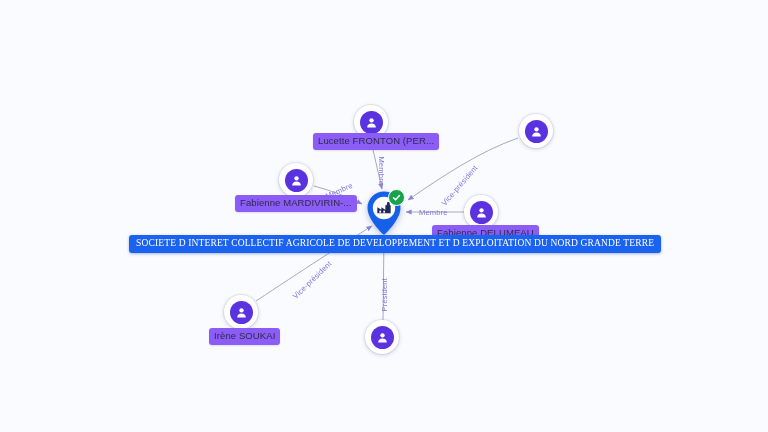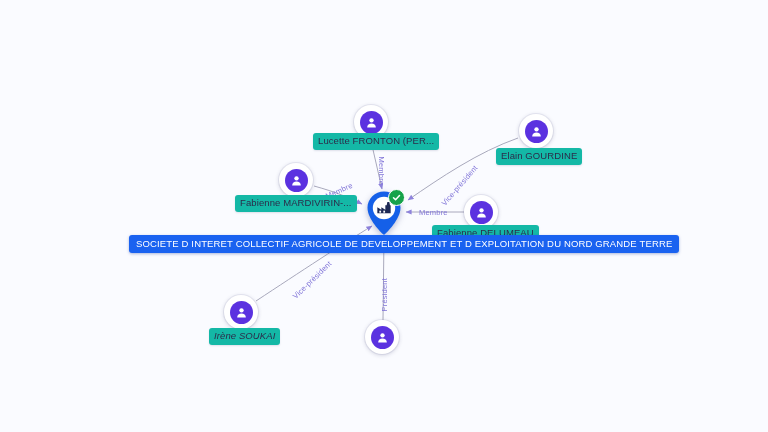--- a/index.html
+++ b/index.html
@@ -78,21 +78,21 @@
     border: 1.5px solid #ffffff;
     display: flex;
     align-items: center;
     justify-content: center;
     z-index: 3;
   }
 
   
   .node-label {
     position: absolute;
-    background: #14b8a6;
+    background: #8b5cf6;
     color: #2c2c4a;
     font-size: 9.5px;
     line-height: 12px;
     padding: 2px 5px 3px 5px;
     border-radius: 3px;
     white-space: nowrap;
     box-shadow: 0 1px 2px rgba(40,40,90,0.13);
     z-index: 7;
     letter-spacing: 0.1px;
   }
@@ -103,20 +103,21 @@
     background: #1a62f0;
     color: #ffffff;
     font-size: 9.5px;
     line-height: 13px;
     padding: 2px 7px 3px 7px;
     border-radius: 3px;
     white-space: nowrap;
     letter-spacing: 0.15px;
     box-shadow: 0 1px 3px rgba(20,50,150,0.35);
     z-index: 12;
+    font-family: Liberation Serif, serif;
   }
 
   
   .edge-label {
     position: absolute;
     color: #7c6fd6;
     font-size: 7.5px;
     line-height: 9px;
     white-space: nowrap;
     letter-spacing: 0.2px;
@@ -225,24 +226,23 @@
     </svg>
     <div class="verified-badge">
       <svg width="9" height="9" viewBox="0 0 24 24" fill="none" stroke="#ffffff" stroke-width="4" stroke-linecap="round" stroke-linejoin="round">
         <path d="M4 12.5 L9.5 18 L20 6.5"></path>
       </svg>
     </div>
   </div>
 
   <div class="node-label" style="left:313px; top:133px;">Lucette FRONTON (PER...</div>
 
-  <div class="node-label" style="left:496px; top:148px;">Elain GOURDINE</div>
 
   <div class="node-label" style="left:235px; top:195px;">Fabienne MARDIVIRIN-...</div>
 
   <div class="node-label" style="left:432px; top:225px;">Fabienne DELUMEAU</div>
 
-  <div class="node-label" style="left:209px; top:328px;font-style:italic;">Irène SOUKAI</div>
+  <div class="node-label" style="left:209px; top:328px;">Irène SOUKAI</div>
 
 
   <div class="company-label" style="left:129px; top:235px;">SOCIETE D INTERET COLLECTIF AGRICOLE DE DEVELOPPEMENT ET D EXPLOITATION DU NORD GRANDE TERRE</div>
 
 </div>
 
 </body></html>

